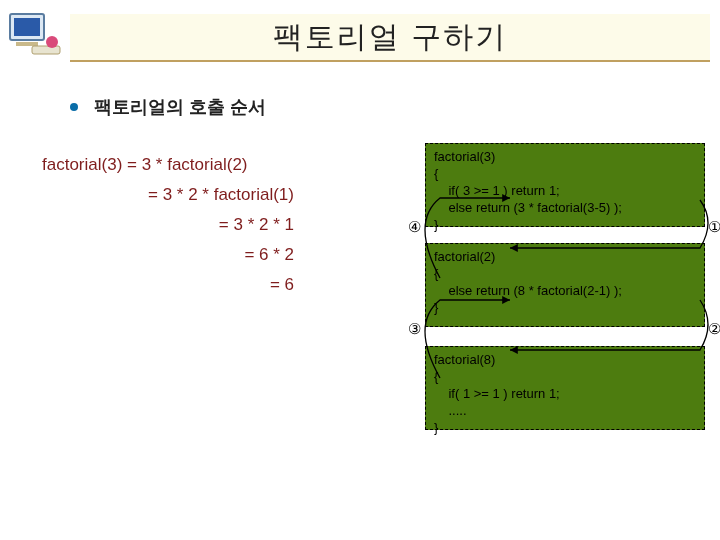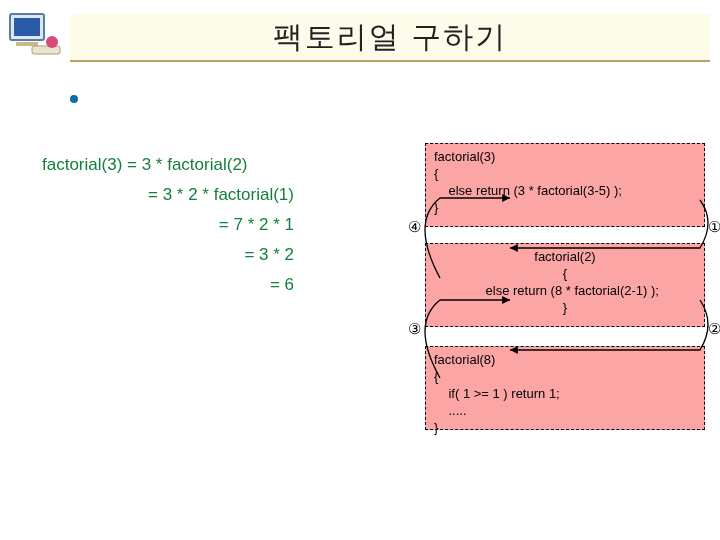--- a/index.html
+++ b/index.html
@@ -59,39 +59,39 @@
   .bullet-text {
     font-size: 18px;
     color: #222;
     font-weight: 600;
   }
   .derivation {
     position: absolute;
     left: 42px;
     top: 150px;
     font-size: 17px;
-    color: #15803d;
+    color: #7f1d1d;
     line-height: 30px;
     font-family: Arial, sans-serif;
   }
   .derivation .line { white-space: pre; }
   .indent { padding-left: 106px; text-align: right; }
   .code-box {
     position: absolute;
     border: 1.5px dashed #000;
-    background: #fca5a5;
+    background: #4d7c0f;
     font-family: Arial, sans-serif;
     font-size: 13px;
     line-height: 17px;
     padding: 4px 8px 6px 8px;
     color: #000;
   }
   .code-box .bl { white-space: pre; }
   #box1 { left: 425px; top: 143px; width: 280px; height: 84px; }
-  #box2 { left: 425px; top: 243px; width: 280px; height: 84px; text-align: center; }
+  #box2 { left: 425px; top: 243px; width: 280px; height: 84px; }
   #box3 { left: 425px; top: 346px; width: 280px; height: 84px; }
   .circled {
     position: absolute;
     font-size: 15px;
     color: #000;
   }
   .arrows {
     position: absolute;
     left: 0; top: 0;
     width: 720px; height: 540px;
@@ -119,33 +119,35 @@
       <circle cx="48" cy="34" r="6" fill="#d94a7a"></circle>
     </svg>
   </div>
 
   <div class="title-bar">
     <div class="title-text">팩토리얼 구하기</div>
   </div>
 
   <div class="bullet-row">
     <div class="bullet-dot"></div>
+    <div class="bullet-text">팩토리얼의 호출 순서</div>
   </div>
 
   <div class="derivation">
     <div class="line">factorial(3) = 3 * factorial(2)</div>
     <div class="line indent">= 3 * 2 * factorial(1)</div>
-    <div class="line indent">= 7 * 2 * 1</div>
-    <div class="line indent">= 3 * 2</div>
+    <div class="line indent">= 3 * 2 * 1</div>
+    <div class="line indent">= 6 * 2</div>
     <div class="line indent">= 6</div>
   </div>
 
   <div id="box1" class="code-box">
     <div class="bl">factorial(3)</div>
     <div class="bl">{</div>
+    <div class="bl">    if( 3 &gt;= 1 ) return 1;</div>
     <div class="bl">    else return (3 * factorial(3-5) );</div>
     <div class="bl">}</div>
   </div>
 
   <div id="box2" class="code-box">
     <div class="bl">factorial(2)</div>
     <div class="bl">{</div>
     <div class="bl">    else return (8 * factorial(2-1) );</div>
     <div class="bl">}</div>
   </div>

